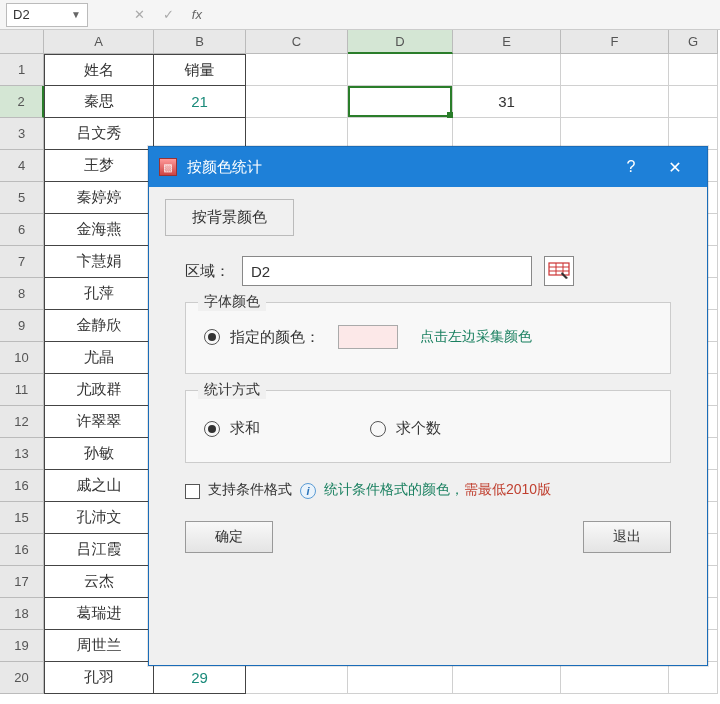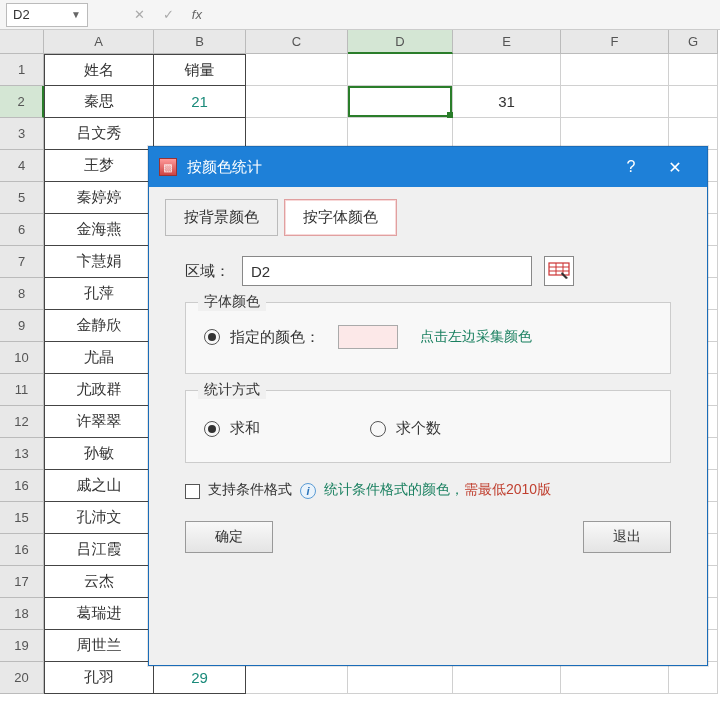--- a/index.html
+++ b/index.html
@@ -149,21 +149,21 @@
     color: #fff;
     font-size: 16px;
   }
   .dialog-body {
     flex: 1;
     padding: 12px 16px;
     position: relative;
   }
   .tabs { display: flex; gap: 6px; }
   .tab {
-    padding: 8px 18px;
+    padding: 8px 26px;
     border: 1px solid #bbb;
     background: #f0f0f0;
     font-size: 15px;
     cursor: pointer;
   }
   .tab.active {
     border: 1px solid #e0a0a0;
     background: #fff;
     box-shadow: inset 0 0 0 1px #f8d8d8;
     color: #333;
@@ -533,21 +533,20 @@
     <div class="title-btn">
         <span>?</span>
       </div>
     <div class="title-btn">
         <span>✕</span>
       </div>
   </div>
   <div class="dialog-body">
     <div class="tabs">
       <div class="tab"><span>按背景颜色</span></div>
-      <div class="tab active"><span>按字体颜色</span></div>
     </div>
 
     <div class="section">
       <div class="range-row">
         <span class="lbl">区域：</span>
         <div class="range-input">
           <span>D2</span>
         </div>
         <div class="range-picker-btn">
           <svg viewBox="0 0 22 18">

